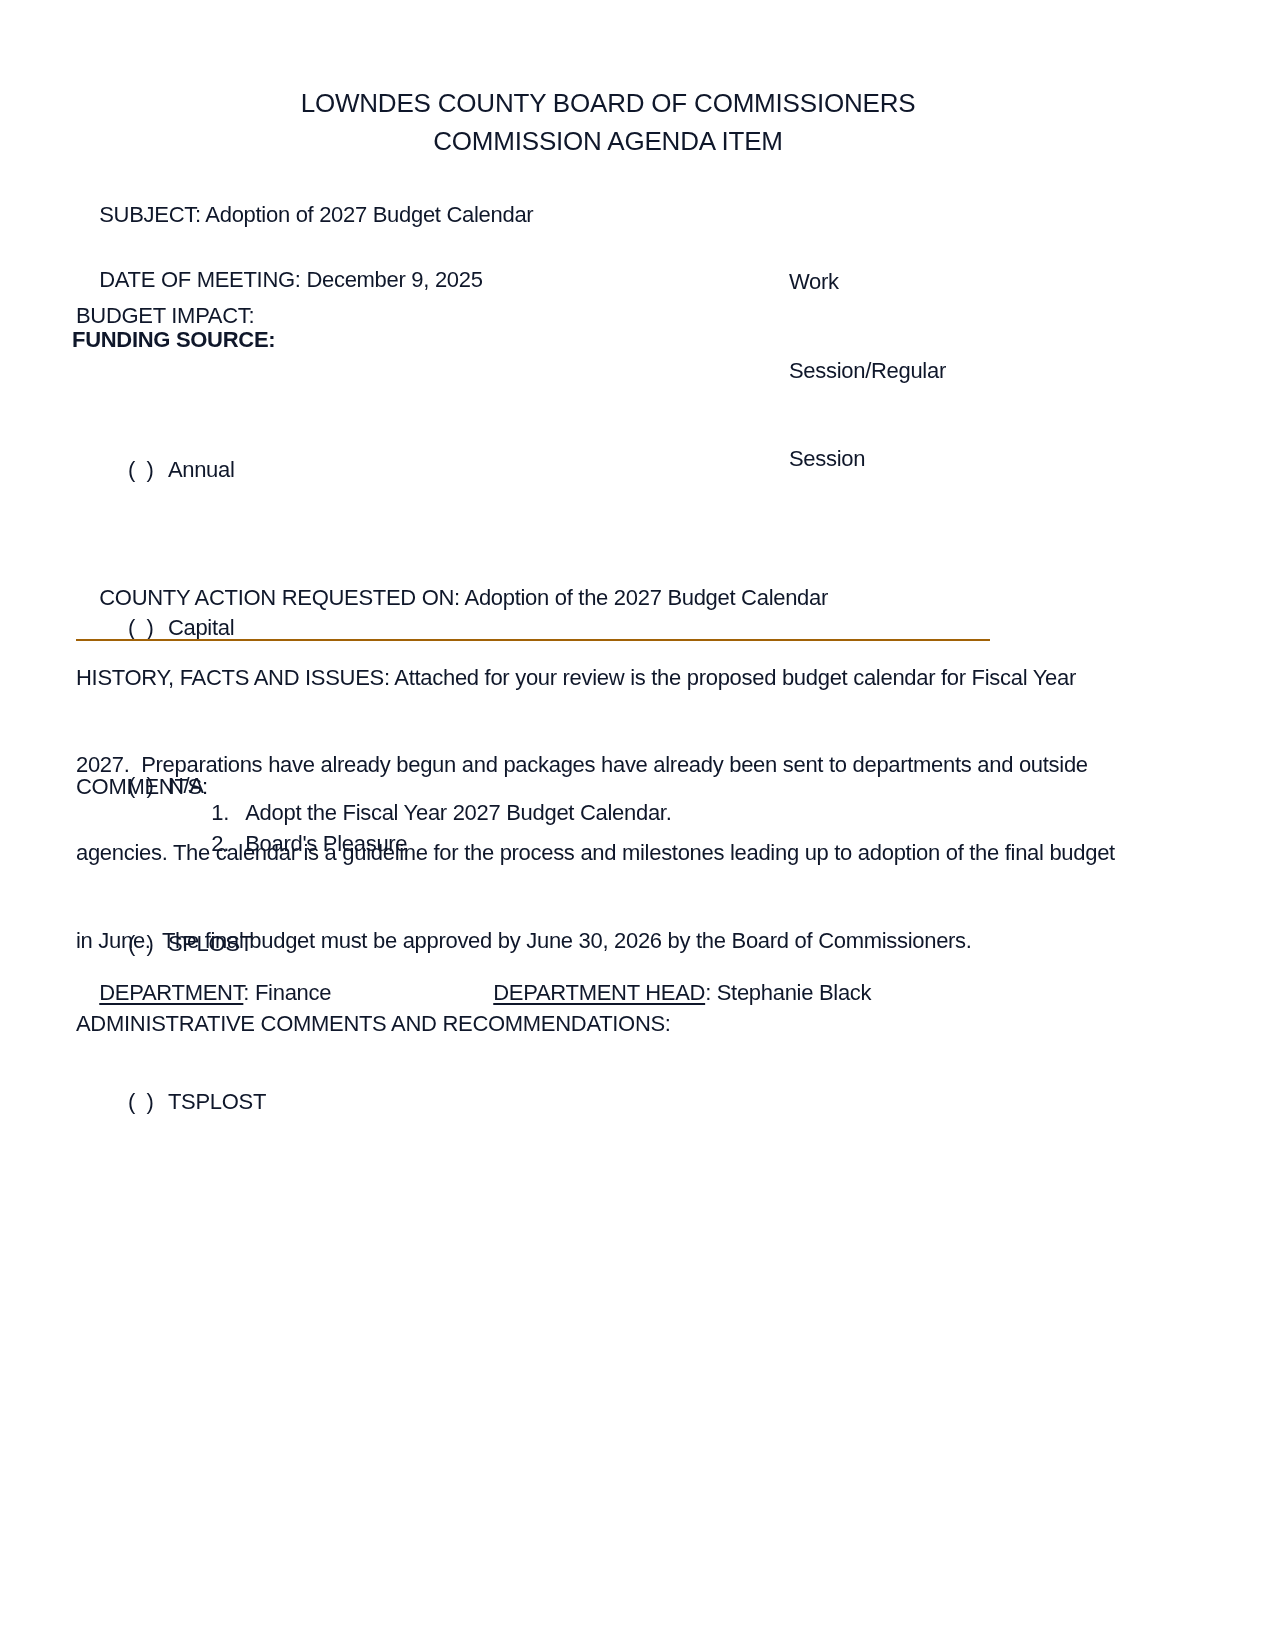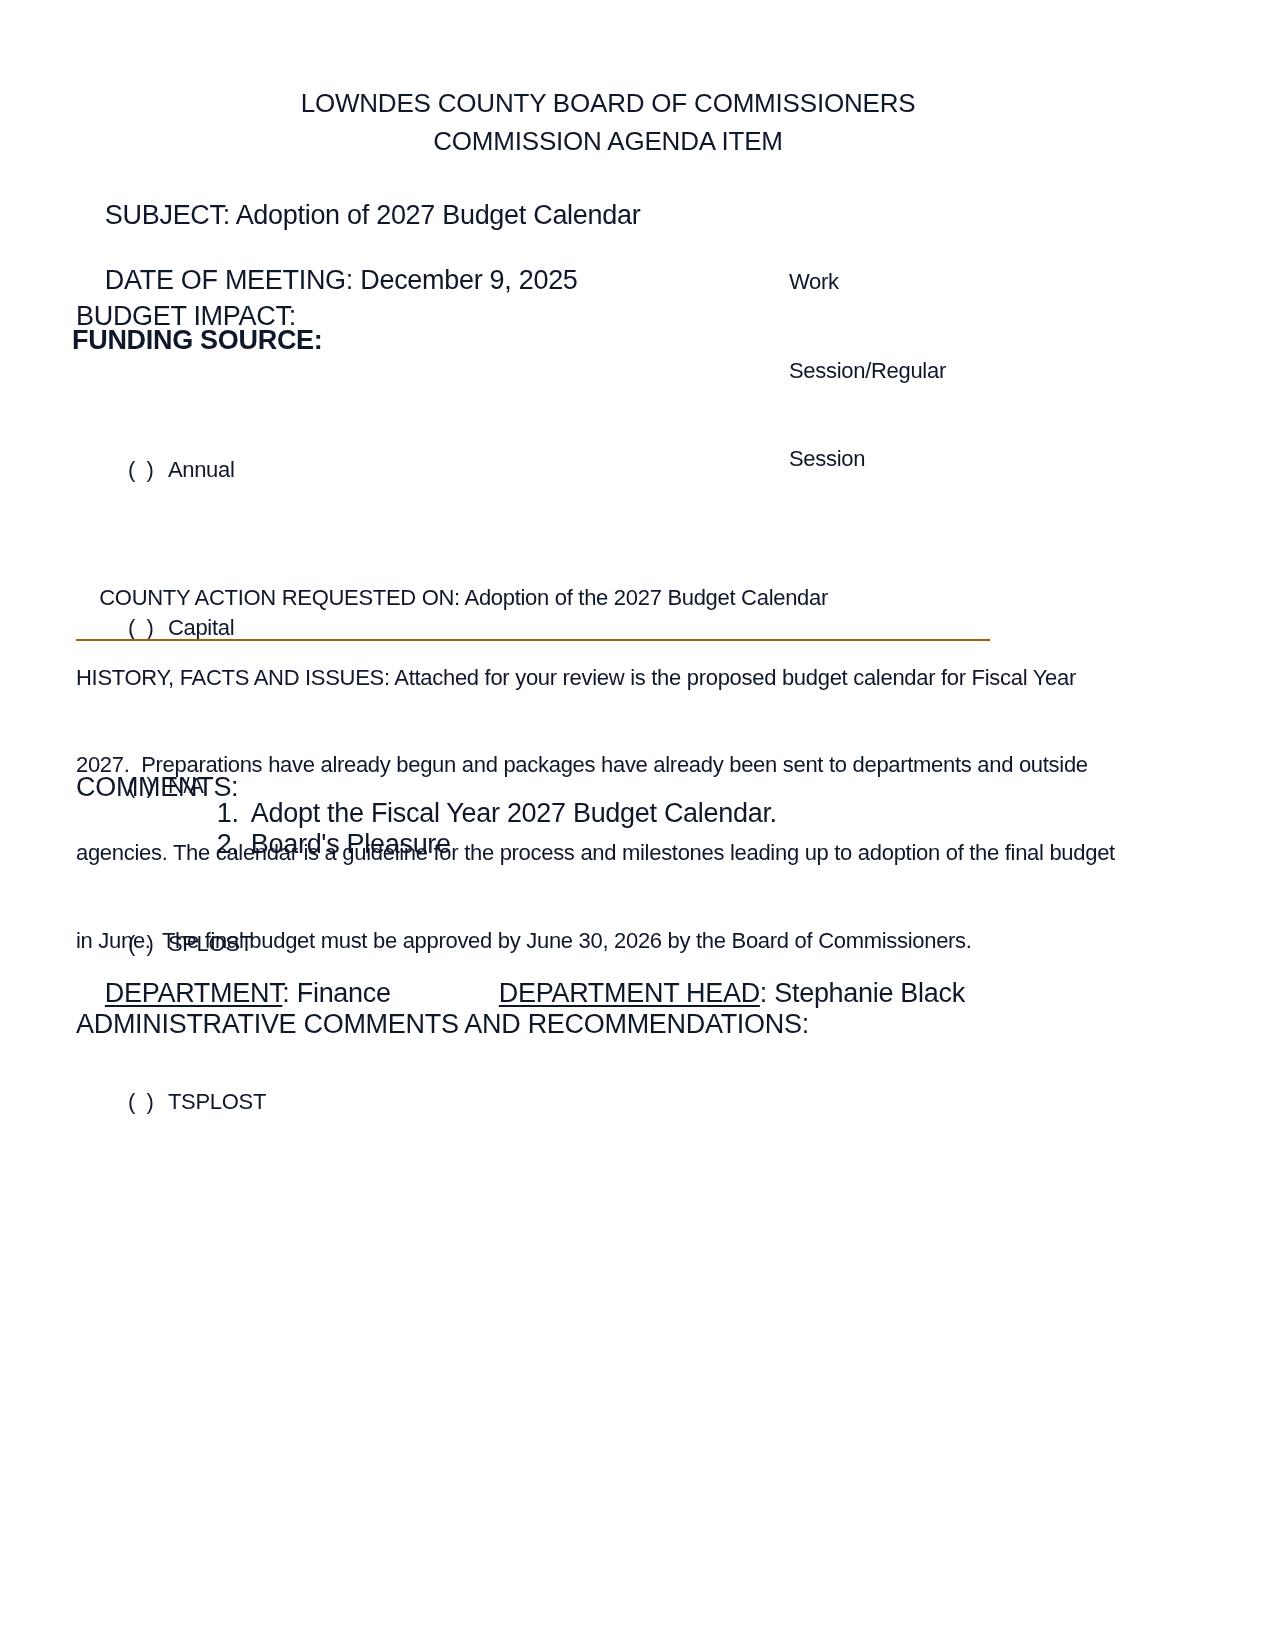--- a/index.html
+++ b/index.html
@@ -7,21 +7,21 @@
     position: relative;
     width: 1275px;
     height: 1650px;
     background: #ffffff;
     font-family: "Liberation Sans", sans-serif;
     color: #0f172a;
     overflow: hidden;
   }
   .line {
     position: absolute;
-    font-size: 27px;
+    font-size: 22px;
     line-height: 26px;
     letter-spacing: -0.3px;
     white-space: pre;
   }
   .title-block {
     position: absolute;
     left: 76px;
     top: 84px;
     width: 1064px;
     text-align: center;

